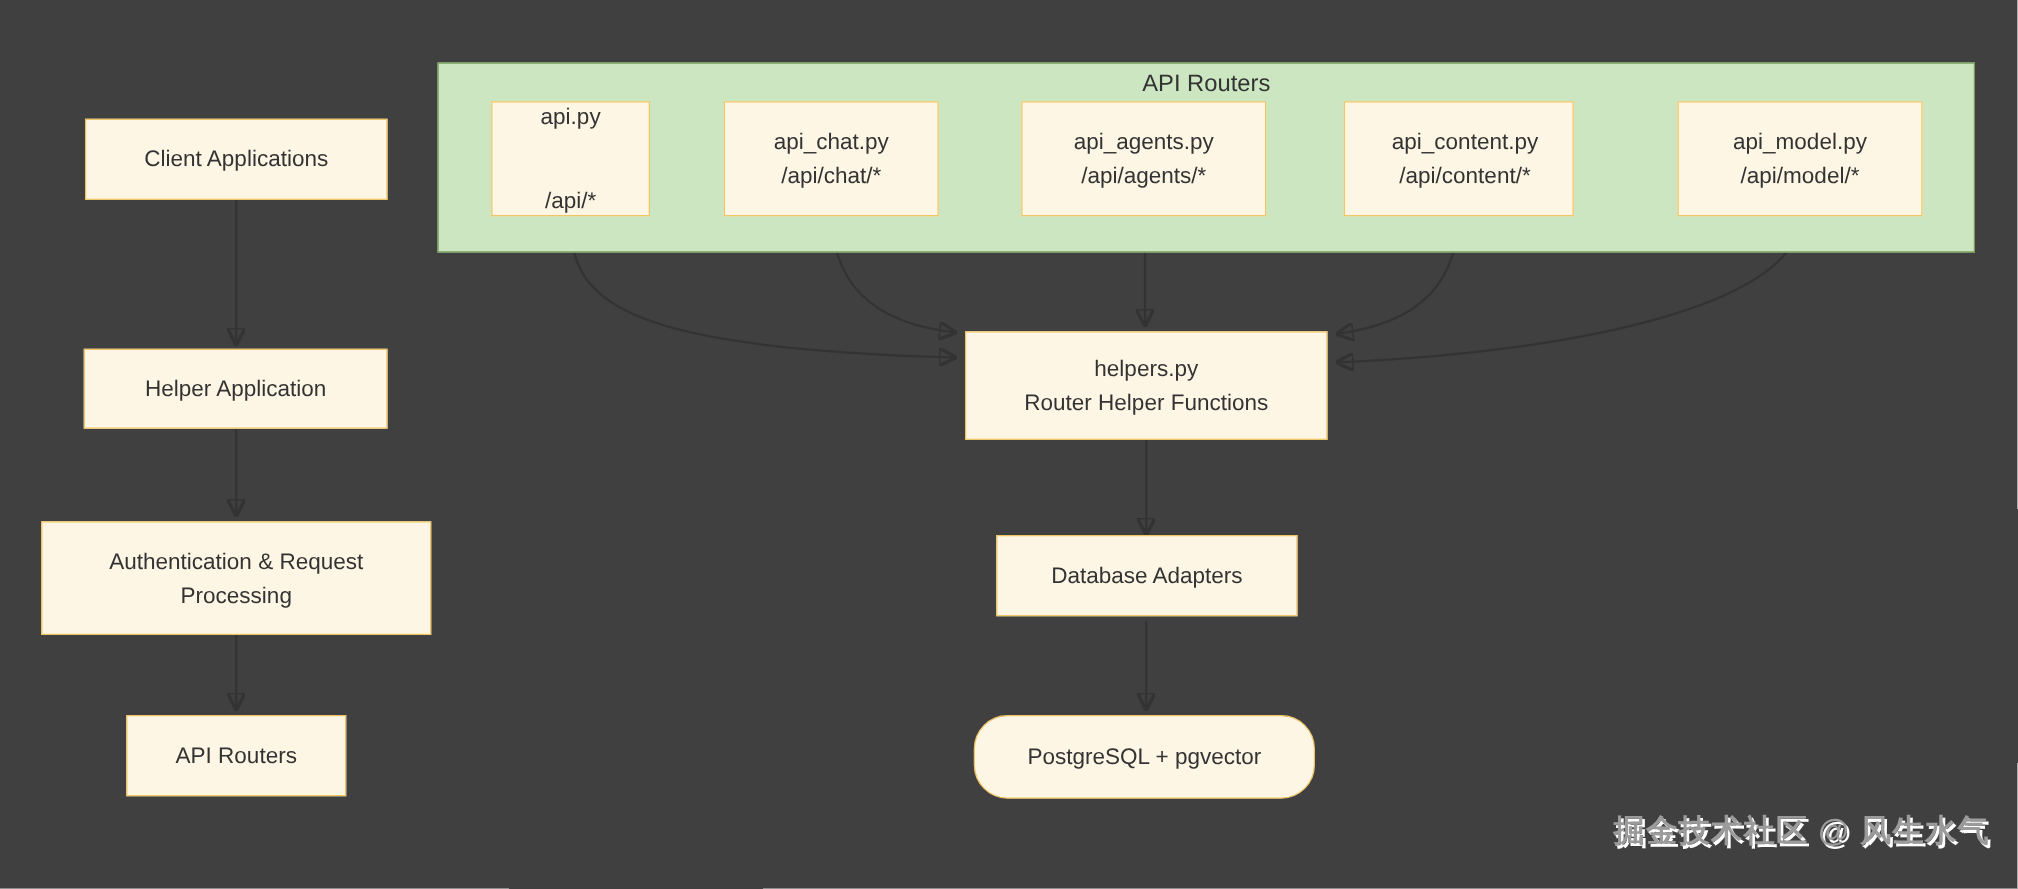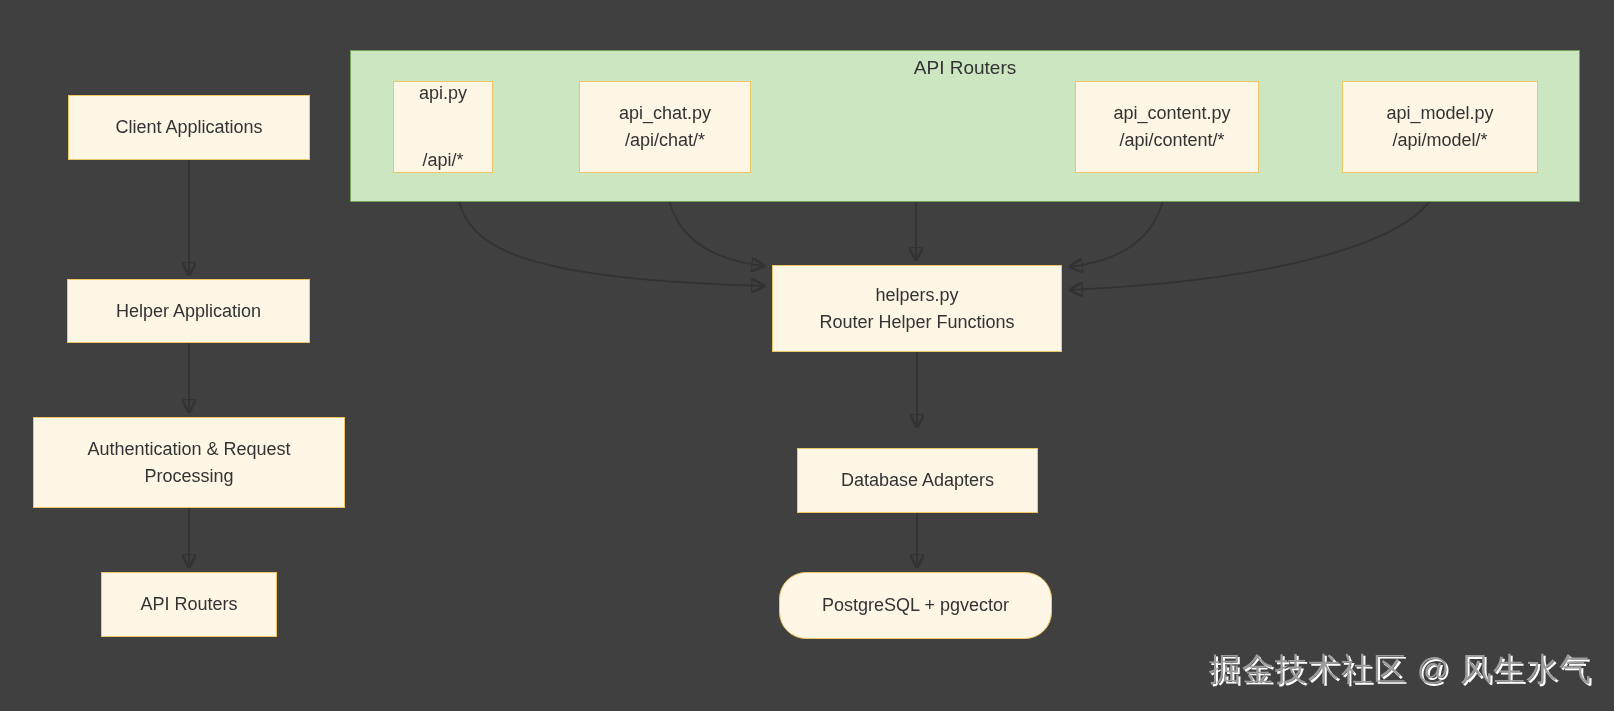--- a/index.html
+++ b/index.html
@@ -56,22 +56,22 @@
     left: 0;
     width: 100%;
     text-align: center;
     font-size: 19px;
     color: #333333;
   }
   .watermark {
     position: absolute;
     top: 648px;
     right: 22px;
-    font-size: 32px;
-    font-weight: normal;
+    font-size: 25px;
+    font-weight: bold;
     letter-spacing: 1px;
     color: #9b9b9b;
     text-shadow: 2px 2px 0 #ffffff;
     white-space: nowrap;
   }
 </style>
 </head>
 <body>
 
 <div class="canvas">
@@ -109,47 +109,51 @@
   </div>
 
   <div class="node" style="left:33px; top:417px; width:312px; height:91px;">
     <span>Authentication &amp; Request Processing</span>
   </div>
 
   <div class="node" style="left:101px; top:572px; width:176px; height:65px;">
     <span>API Routers</span>
   </div>
 
-  <div class="node" style="left:393px; top:81px; width:100px; height:92px;gap:40px;">
+  <div class="node" style="left:393px; top:81px; width:127px; height:92px;gap:40px;">
     <span>api.py</span>
     <span>/api/*</span>
   </div>
 
   <div class="node" style="left:579px; top:81px; width:172px; height:92px;">
     <span>api_chat.py</span>
     <span>/api/chat/*</span>
   </div>
 
+  <div class="node" style="left:817px; top:81px; width:196px; height:92px;">
+    <span>api_agents.py</span>
+    <span>/api/agents/*</span>
+  </div>
 
   <div class="node" style="left:1075px; top:81px; width:184px; height:92px;padding-left:20px;">
     <span>api_content.py</span>
     <span>/api/content/*</span>
   </div>
 
   <div class="node" style="left:1342px; top:81px; width:196px; height:92px;">
     <span>api_model.py</span>
     <span>/api/model/*</span>
   </div>
 
   <div class="node" style="left:772px; top:265px; width:290px; height:87px;">
     <span>helpers.py</span>
     <span>Router Helper Functions</span>
   </div>
 
-  <div class="node" style="left:797px; top:448px; width:241px; height:65px;">
+  <div class="node" style="left:797px; top:428px; width:241px; height:65px;">
     <span>Database Adapters</span>
   </div>
 
   <div class="node" style="left:779px; top:572px; width:273px; height:67px;border-radius:27px;">
     <span>PostgreSQL + pgvector</span>
   </div>
 
   <div class="watermark">掘金技术社区 @ 风生水气</div>
 
 </div>

